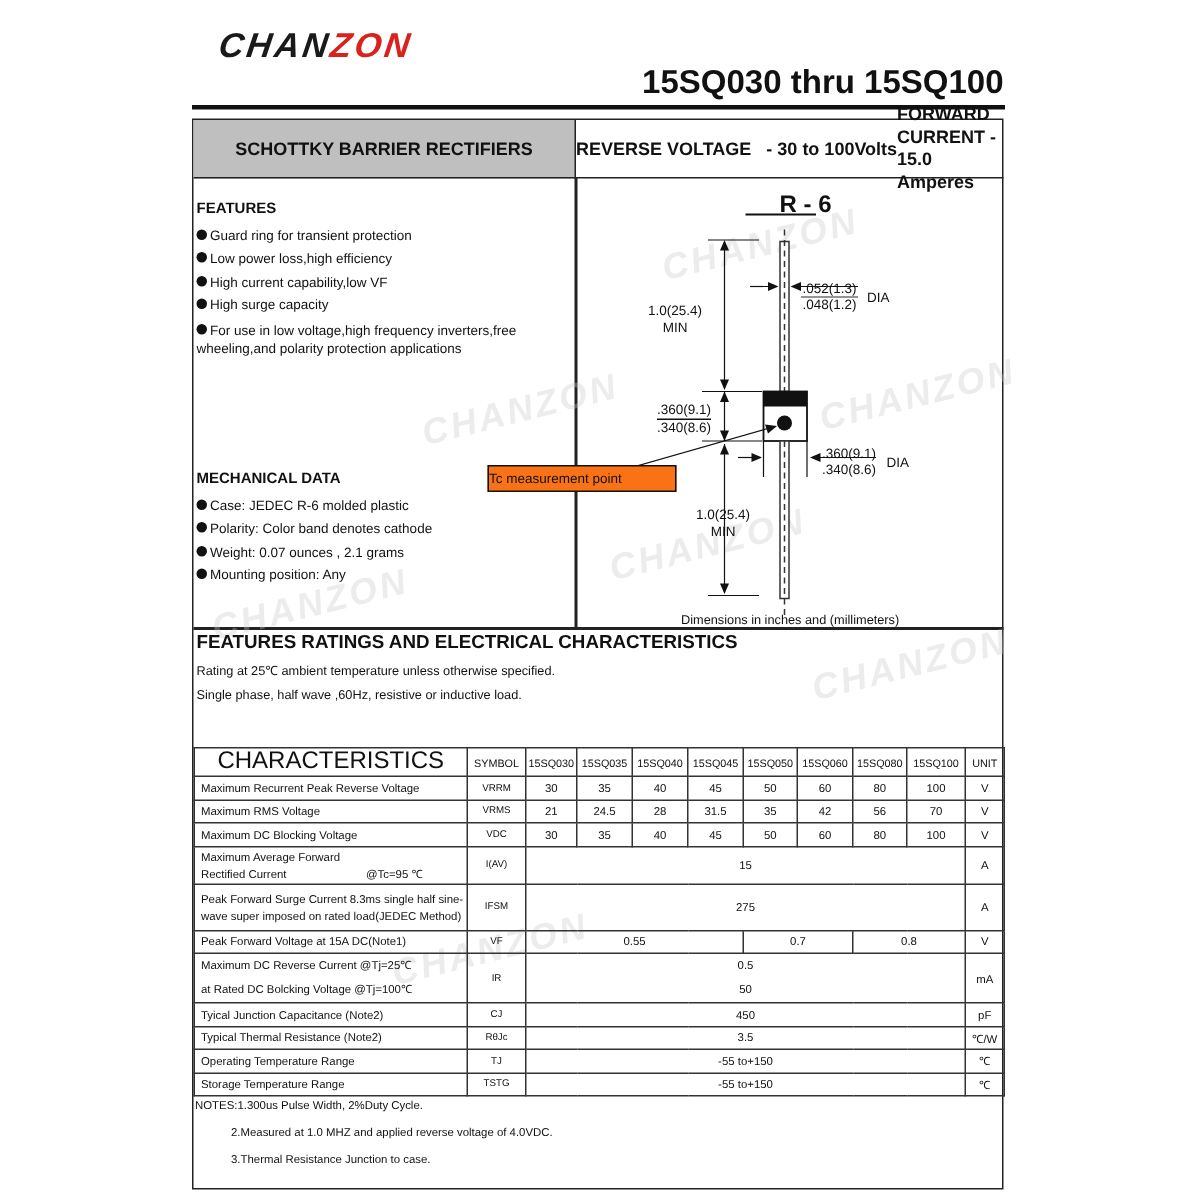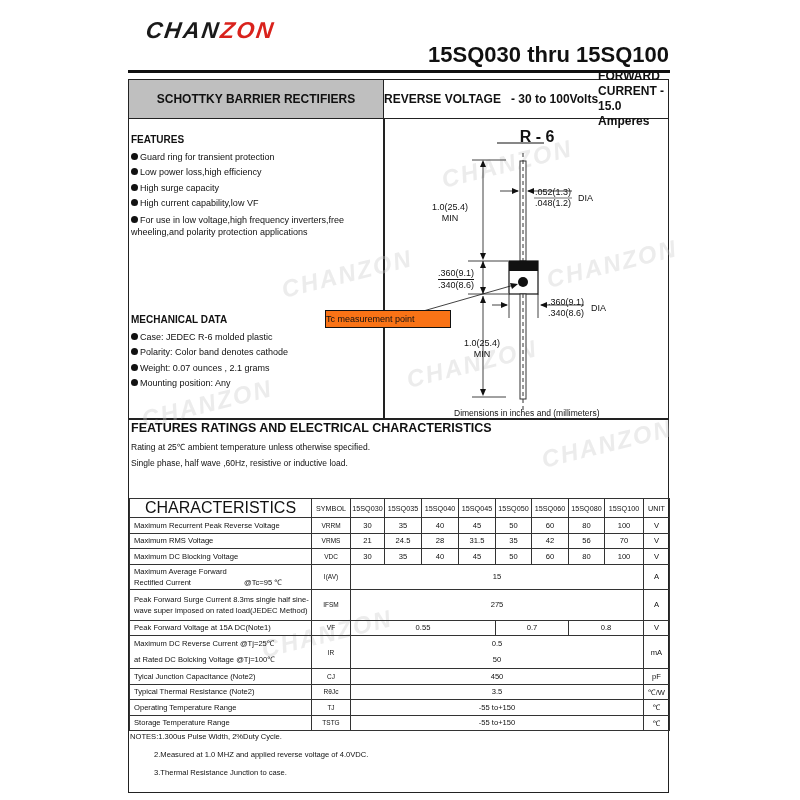--- a/index.html
+++ b/index.html
@@ -49,22 +49,22 @@
 <div class="abs watermark" style="left:545px;top:250px">CHANZON</div>
 <div class="abs watermark" style="left:140px;top:390px">CHANZON</div>
 <div class="abs watermark" style="left:405px;top:350px">CHANZON</div>
 <div class="abs watermark" style="left:540px;top:430px">CHANZON</div>
 <div class="abs watermark" style="left:260px;top:620px">CHANZON</div>
 
 <div class="abs sec-title" style="left:131px;top:134px">FEATURES</div>
 <div class="abs" style="left:131px;top:150px;width:250px">
   <div class="bullet"><span class="dot"></span><span>Guard ring for transient protection</span></div>
   <div class="bullet"><span class="dot"></span><span>Low power loss,high efficiency</span></div>
+  <div class="bullet"><span class="dot"></span><span>High current capability,low VF</span></div>
   <div class="bullet"><span class="dot"></span><span>High surge capacity</span></div>
-  <div class="bullet"><span class="dot"></span><span>High current capability,low VF</span></div>
   <div class="bullet" style="line-height:12px;margin-top:2px"><span class="dot"></span><span>For use in low voltage,high frequency inverters,free</span><br><span>wheeling,and polarity protection applications</span></div>
 </div>
 
 <div class="abs sec-title" style="left:131px;top:314px">MECHANICAL DATA</div>
 <div class="abs" style="left:131px;top:330px;width:250px">
   <div class="bullet"><span class="dot"></span><span>Case: JEDEC R-6 molded plastic</span></div>
   <div class="bullet"><span class="dot"></span><span>Polarity:  Color band denotes cathode</span></div>
   <div class="bullet"><span class="dot"></span><span>Weight:  0.07 ounces , 2.1 grams</span></div>
   <div class="bullet"><span class="dot"></span><span>Mounting position: Any</span></div>
 </div>

